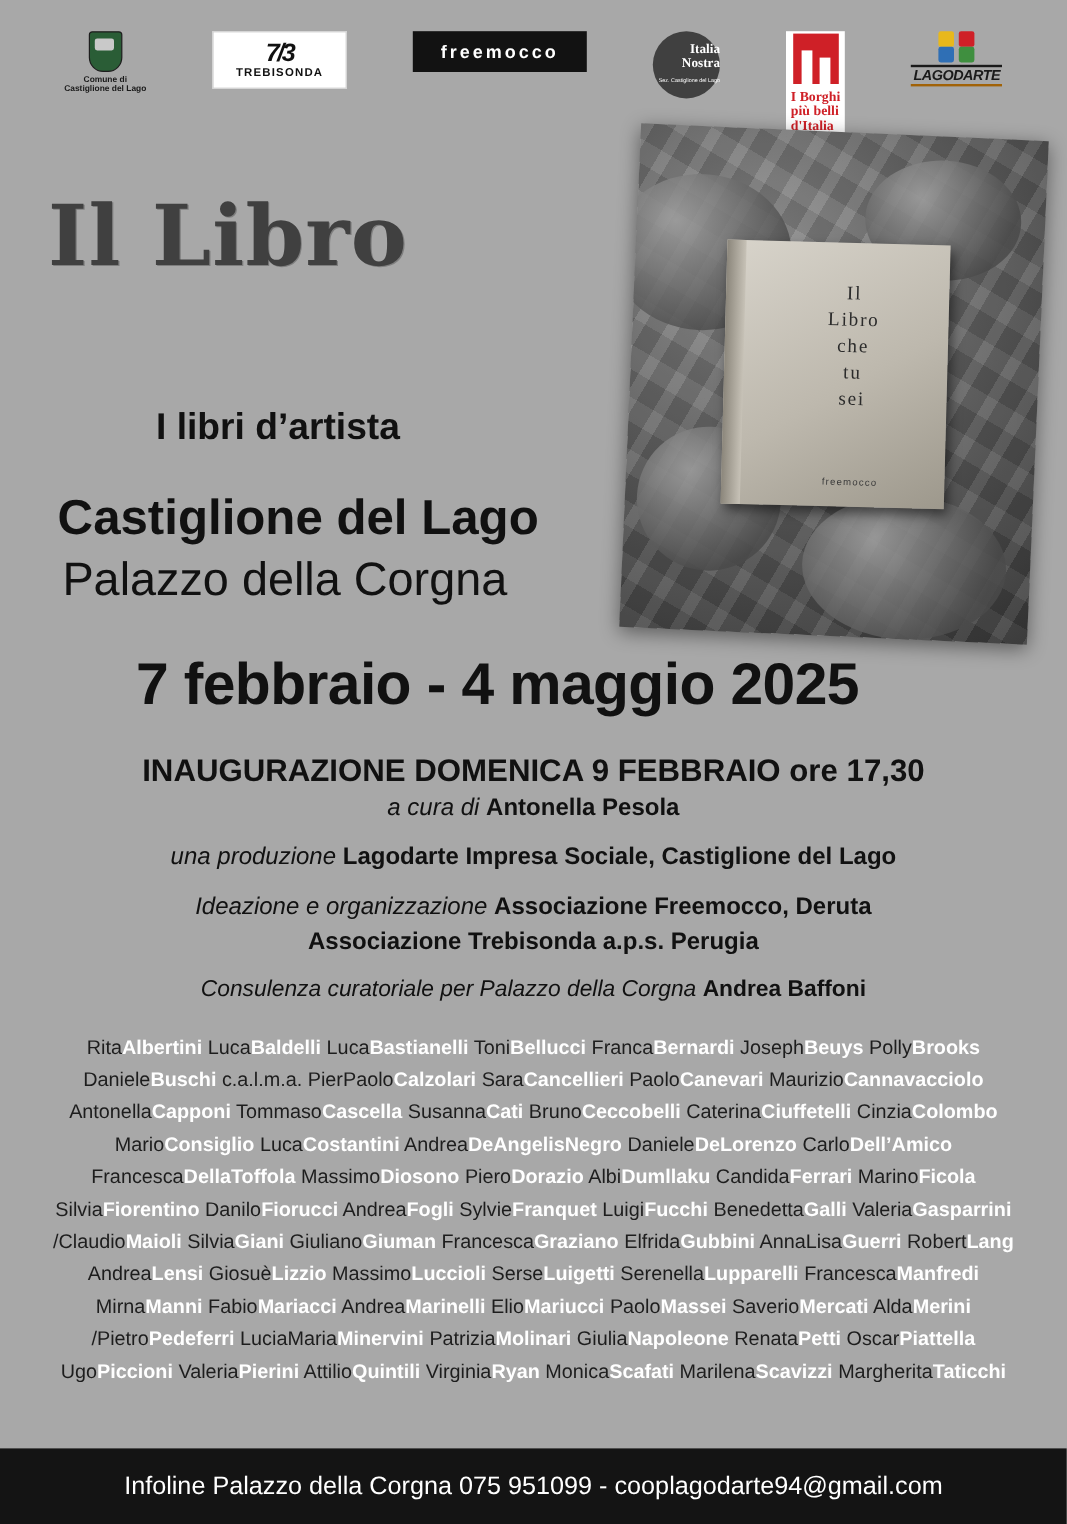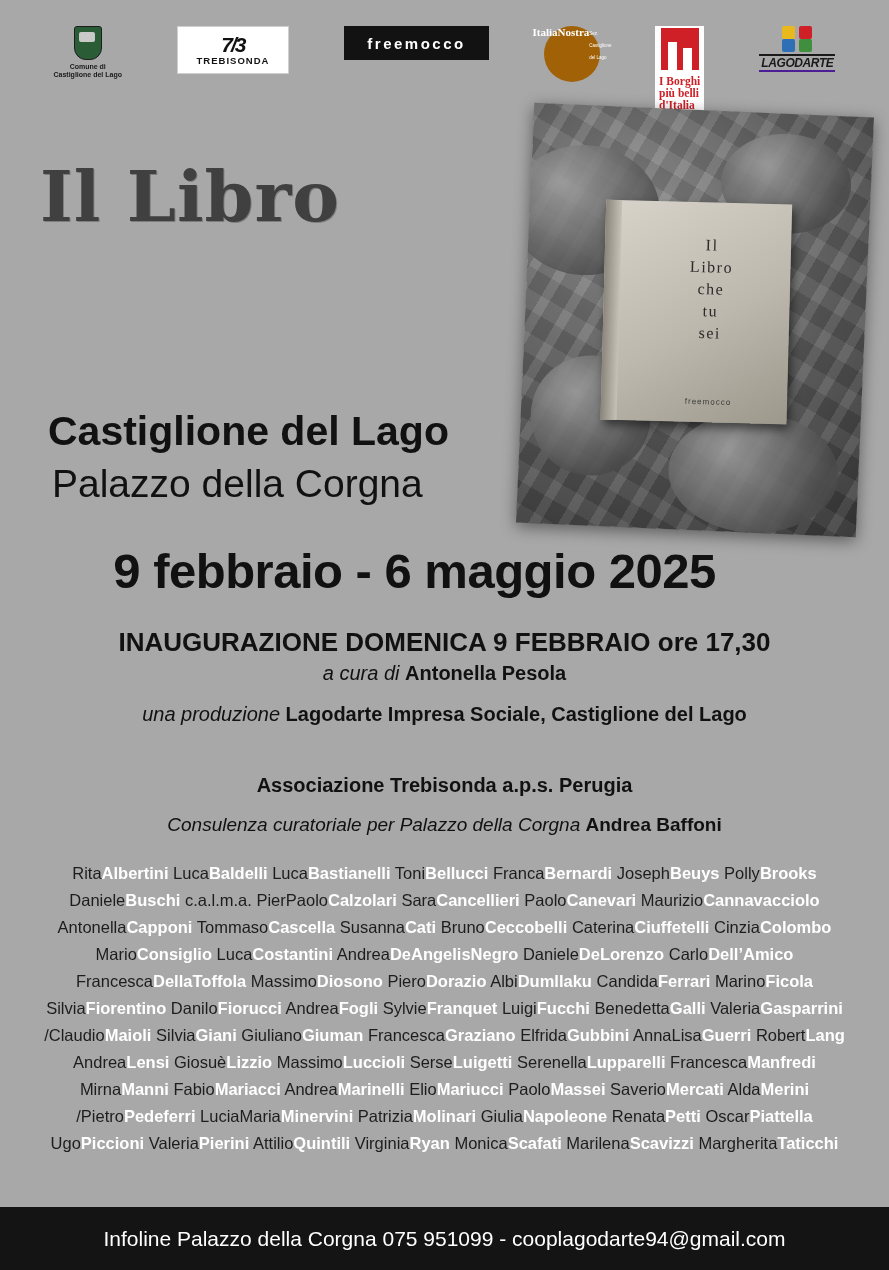--- a/index.html
+++ b/index.html
@@ -105,25 +105,25 @@
     font-size: 15px;
     letter-spacing: 2.5px;
     font-weight: bold;
   }
 
   
   .italia-nostra {
     width: 56px;
     height: 56px;
     border-radius: 50%;
-    background: #a16207;
+    background: #404040;
     color: #fff;
     display: flex;
-    flex-direction: row;
-    align-items: flex-start;
+    flex-direction: column;
+    align-items: flex-end;
     justify-content: center;
     line-height: 12px;
   }
   .italia-nostra .l1 { font-size: 11px; font-weight: bold; font-family: "Liberation Serif", serif; }
   .italia-nostra .l2 { font-size: 11px; font-weight: bold; font-family: "Liberation Serif", serif; }
   .italia-nostra .l3 { font-size: 4.5px; margin-top: 2px; }
 
   
   .borghi {
     display: flex;
@@ -180,21 +180,21 @@
   .lago-mark span:nth-child(2) { background:#cf2027; right:0; top:0; }
   .lago-mark span:nth-child(3) { background:#2f6fb5; left:0; bottom:0; }
   .lago-mark span:nth-child(4) { background:#3f8f3f; right:0; bottom:0; }
   .lago-name {
     font-size: 12px;
     font-weight: bold;
     font-style: italic;
     color: #1a1a1a;
     letter-spacing: -0.4px;
     border-top: 2px solid #1a1a1a;
-    border-bottom: 2px solid #4c1d95;
+    border-bottom: 2px solid #a16207;
     padding: 0 2px;
     margin-top: 2px;
   }
 
   
   .hero-photo {
     position: absolute;
     left: 525px;
     top: 110px;
     width: 340px;
@@ -433,36 +433,41 @@
       <div class="spine"></div>
       <div class="book-title">Il<br>Libro<br>che<br>tu<br>sei</div>
       <div class="book-credit">freemocco</div>
     </div>
   </div>
 
   <div class="title-main">
     <span class="l1">Il Libro</span>
   </div>
 
+  <div class="subtitle">I libri d’artista</div>
   <div class="place1">Castiglione del Lago</div>
   <div class="place2">Palazzo della Corgna</div>
-  <div class="dates">9 febbraio - 6 maggio 2025</div>
+  <div class="dates">7 febbraio - 4 maggio 2025</div>
 
   <div class="center-line opening">INAUGURAZIONE DOMENICA 9 FEBBRAIO ore 17,30</div>
 
   <div class="center-line curator">
     <i>a cura di</i>
     <b>Antonella Pesola</b>
   </div>
 
   <div class="center-line prod">
     <i>una produzione</i>
     <b>Lagodarte Impresa Sociale, Castiglione del Lago</b>
   </div>
 
+  <div class="center-line org1">
+    <i>Ideazione e organizzazione</i>
+    <b>Associazione Freemocco, Deruta</b>
+  </div>
 
   <div class="center-line consult">
     <i>Consulenza curatoriale per Palazzo della Corgna</i>
     <b>Andrea Baffoni</b>
   </div>
 
   <div class="center-line org2">Associazione Trebisonda a.p.s. Perugia</div>
 
   <div class="artists" id="artist-list"><span class="n"><span class="fn">Rita</span><span class="ln">Albertini</span></span> <span class="n"><span class="fn">Luca</span><span class="ln">Baldelli</span></span> <span class="n"><span class="fn">Luca</span><span class="ln">Bastianelli</span></span> <span class="n"><span class="fn">Toni</span><span class="ln">Bellucci</span></span> <span class="n"><span class="fn">Franca</span><span class="ln">Bernardi</span></span> <span class="n"><span class="fn">Joseph</span><span class="ln">Beuys</span></span> <span class="n"><span class="fn">Polly</span><span class="ln">Brooks</span></span> <span class="n"><span class="fn">Daniele</span><span class="ln">Buschi</span></span> <span class="n"><span class="fn">c.a.l.m.a.</span></span> <span class="n"><span class="fn">PierPaolo</span><span class="ln">Calzolari</span></span> <span class="n"><span class="fn">Sara</span><span class="ln">Cancellieri</span></span> <span class="n"><span class="fn">Paolo</span><span class="ln">Canevari</span></span> <span class="n"><span class="fn">Maurizio</span><span class="ln">Cannavacciolo</span></span> <span class="n"><span class="fn">Antonella</span><span class="ln">Capponi</span></span> <span class="n"><span class="fn">Tommaso</span><span class="ln">Cascella</span></span> <span class="n"><span class="fn">Susanna</span><span class="ln">Cati</span></span> <span class="n"><span class="fn">Bruno</span><span class="ln">Ceccobelli</span></span> <span class="n"><span class="fn">Caterina</span><span class="ln">Ciuffetelli</span></span> <span class="n"><span class="fn">Cinzia</span><span class="ln">Colombo</span></span> <span class="n"><span class="fn">Mario</span><span class="ln">Consiglio</span></span> <span class="n"><span class="fn">Luca</span><span class="ln">Costantini</span></span> <span class="n"><span class="fn">Andrea</span><span class="ln">DeAngelisNegro</span></span> <span class="n"><span class="fn">Daniele</span><span class="ln">DeLorenzo</span></span> <span class="n"><span class="fn">Carlo</span><span class="ln">Dell’Amico</span></span> <span class="n"><span class="fn">Francesca</span><span class="ln">DellaToffola</span></span> <span class="n"><span class="fn">Massimo</span><span class="ln">Diosono</span></span> <span class="n"><span class="fn">Piero</span><span class="ln">Dorazio</span></span> <span class="n"><span class="fn">Albi</span><span class="ln">Dumllaku</span></span> <span class="n"><span class="fn">Candida</span><span class="ln">Ferrari</span></span> <span class="n"><span class="fn">Marino</span><span class="ln">Ficola</span></span> <span class="n"><span class="fn">Silvia</span><span class="ln">Fiorentino</span></span> <span class="n"><span class="fn">Danilo</span><span class="ln">Fiorucci</span></span> <span class="n"><span class="fn">Andrea</span><span class="ln">Fogli</span></span> <span class="n"><span class="fn">Sylvie</span><span class="ln">Franquet</span></span> <span class="n"><span class="fn">Luigi</span><span class="ln">Fucchi</span></span> <span class="n"><span class="fn">Benedetta</span><span class="ln">Galli</span></span> <span class="n"><span class="fn">Valeria</span><span class="ln">Gasparrini</span></span> <span class="n"><span class="fn">/Claudio</span><span class="ln">Maioli</span></span> <span class="n"><span class="fn">Silvia</span><span class="ln">Giani</span></span> <span class="n"><span class="fn">Giuliano</span><span class="ln">Giuman</span></span> <span class="n"><span class="fn">Francesca</span><span class="ln">Graziano</span></span> <span class="n"><span class="fn">Elfrida</span><span class="ln">Gubbini</span></span> <span class="n"><span class="fn">AnnaLisa</span><span class="ln">Guerri</span></span> <span class="n"><span class="fn">Robert</span><span class="ln">Lang</span></span> <span class="n"><span class="fn">Andrea</span><span class="ln">Lensi</span></span> <span class="n"><span class="fn">Giosuè</span><span class="ln">Lizzio</span></span> <span class="n"><span class="fn">Massimo</span><span class="ln">Luccioli</span></span> <span class="n"><span class="fn">Serse</span><span class="ln">Luigetti</span></span> <span class="n"><span class="fn">Serenella</span><span class="ln">Lupparelli</span></span> <span class="n"><span class="fn">Francesca</span><span class="ln">Manfredi</span></span> <span class="n"><span class="fn">Mirna</span><span class="ln">Manni</span></span> <span class="n"><span class="fn">Fabio</span><span class="ln">Mariacci</span></span> <span class="n"><span class="fn">Andrea</span><span class="ln">Marinelli</span></span> <span class="n"><span class="fn">Elio</span><span class="ln">Mariucci</span></span> <span class="n"><span class="fn">Paolo</span><span class="ln">Massei</span></span> <span class="n"><span class="fn">Saverio</span><span class="ln">Mercati</span></span> <span class="n"><span class="fn">Alda</span><span class="ln">Merini</span></span> <span class="n"><span class="fn">/Pietro</span><span class="ln">Pedeferri</span></span> <span class="n"><span class="fn">LuciaMaria</span><span class="ln">Minervini</span></span> <span class="n"><span class="fn">Patrizia</span><span class="ln">Molinari</span></span> <span class="n"><span class="fn">Giulia</span><span class="ln">Napoleone</span></span> <span class="n"><span class="fn">Renata</span><span class="ln">Petti</span></span> <span class="n"><span class="fn">Oscar</span><span class="ln">Piattella</span></span> <span class="n"><span class="fn">Ugo</span><span class="ln">Piccioni</span></span> <span class="n"><span class="fn">Valeria</span><span class="ln">Pierini</span></span> <span class="n"><span class="fn">Attilio</span><span class="ln">Quintili</span></span> <span class="n"><span class="fn">Virginia</span><span class="ln">Ryan</span></span> <span class="n"><span class="fn">Monica</span><span class="ln">Scafati</span></span> <span class="n"><span class="fn">Marilena</span><span class="ln">Scavizzi</span></span> <span class="n"><span class="fn">Margherita</span><span class="ln">Taticchi</span></span> </div>
 

